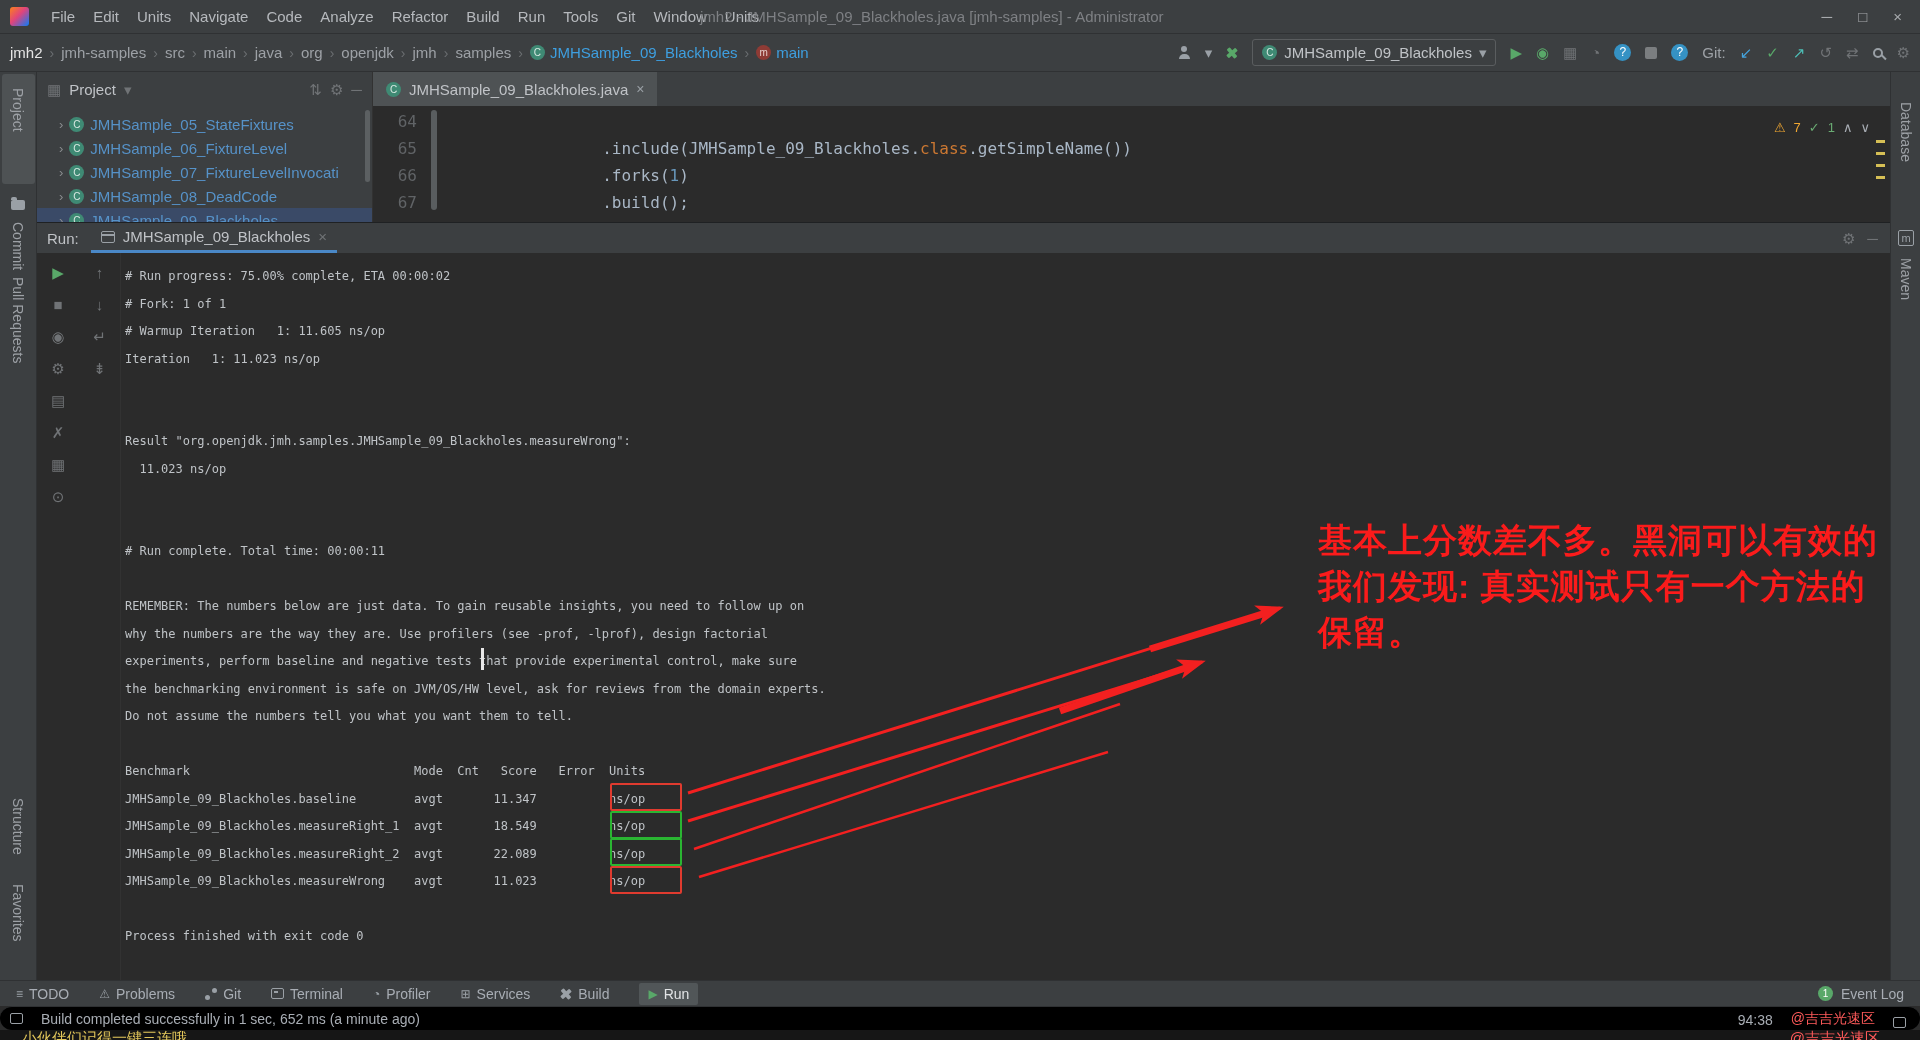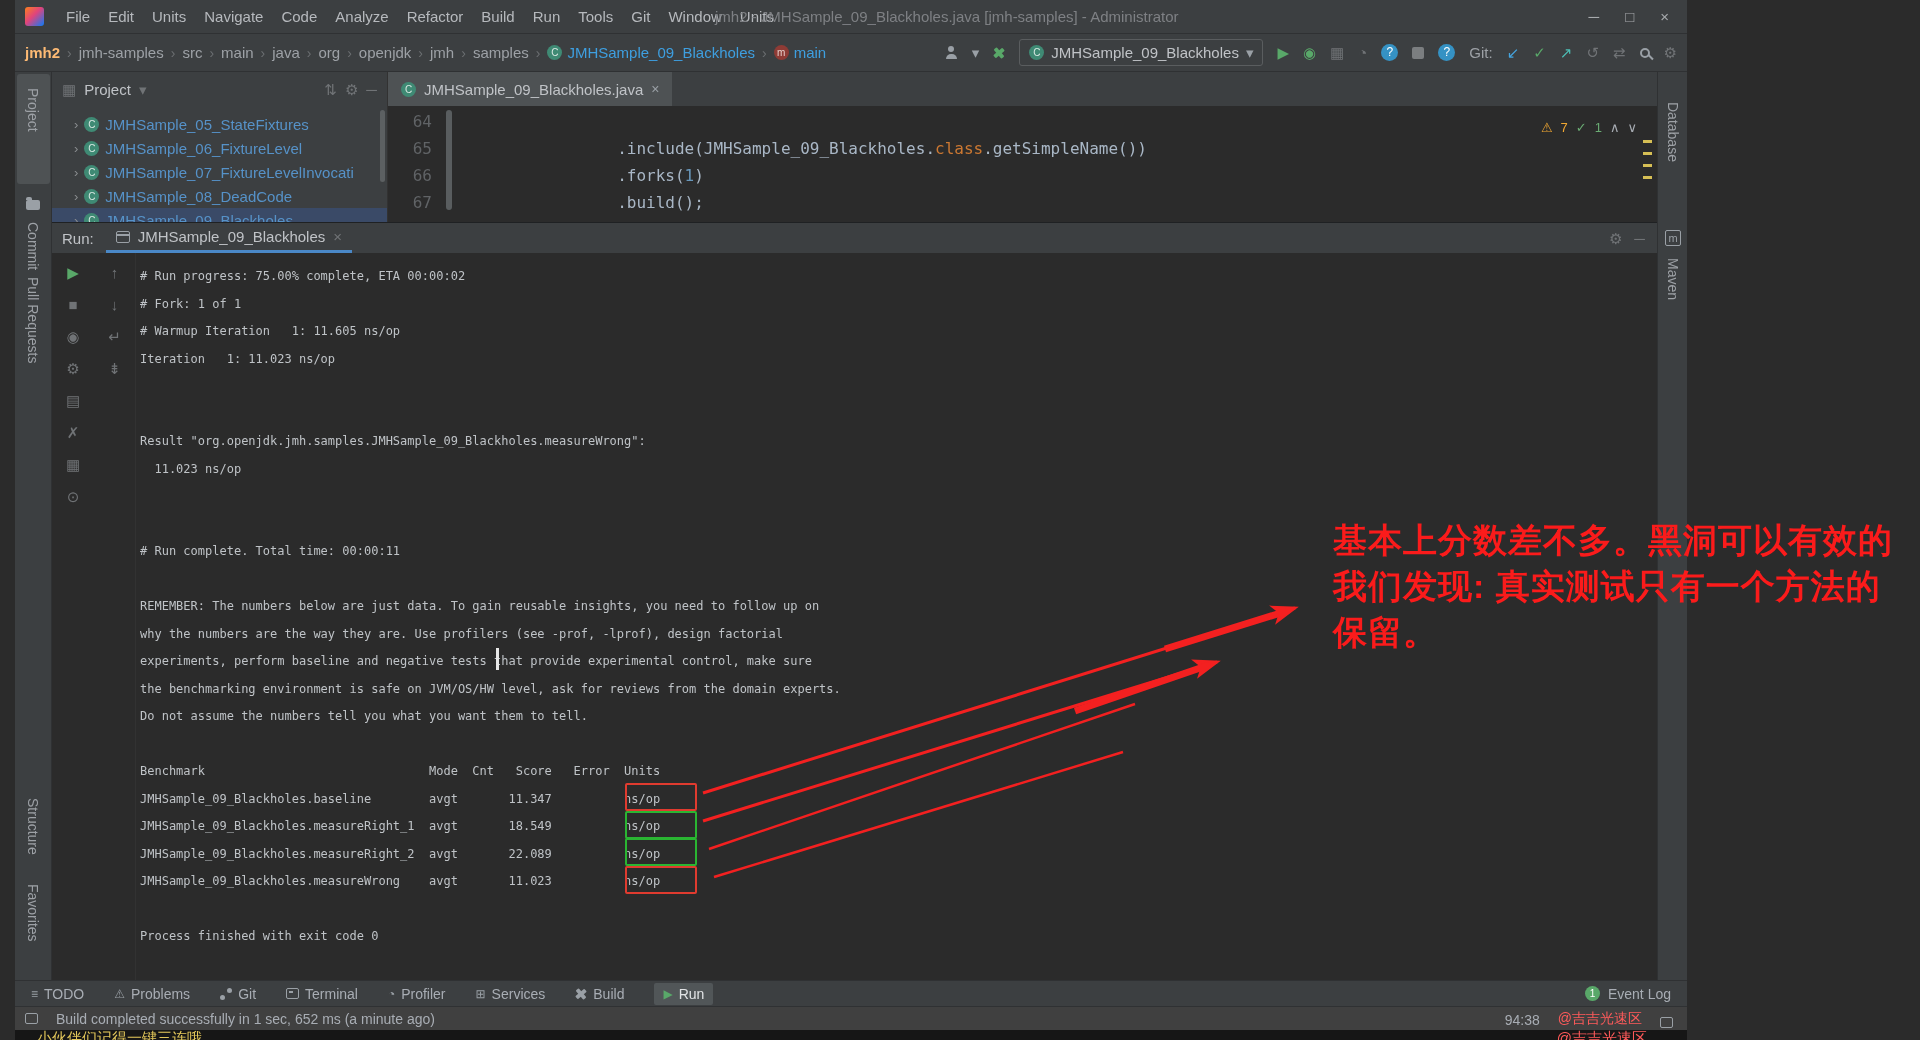--- a/index.html
+++ b/index.html
@@ -1,35 +1,35 @@
 <!DOCTYPE html>
 <html><head>
 <meta charset="utf-8">
 <style>
   * { box-sizing: border-box; }
   html,body { margin:0; padding:0; width:1920px; height:1040px; background:#2b2b2b;
     font-family:"Liberation Sans", sans-serif; overflow:hidden; }
-  .window { position:relative; width:1672px; height:1040px; background:#2b2b2b;margin-left:15px; }
+  .window { position:relative; width:1920px; height:1040px; background:#2b2b2b; }
 
   
   .titlebar { height:34px; background:#3c3f41; border-bottom:1px solid #2f3133;
     display:flex; align-items:center; gap:8px; padding:0 10px; color:#b6b9bd; font-size:15px; position:relative; }
   .logo { width:19px; height:19px; border-radius:3px;
     background:linear-gradient(135deg,#fc801d 0%,#e0447c 45%,#087cfa 100%); margin-right:6px; }
   .menu { display:flex; gap:2px; }
   .menu span { padding:3px 8px; cursor:default; }
   .tb-title { position:absolute; left:700px; color:#7e8084; }
   .win-btns { margin-left:auto; display:flex; gap:26px; color:#a7aaad; font-size:15px; padding-right:8px; }
 
   
   .navbar { height:38px; background:#3c3f41; border-bottom:1px solid #2f3133;
     display:flex; align-items:center; padding:0 10px; font-size:15px; color:#9da1a6; }
   .crumbs { display:flex; align-items:center; gap:7px; white-space:nowrap; }
   .crumbs .sep { color:#6b6e71; font-size:14px; }
-  .crumb-strong { color:#fdba74; font-weight:bold; }
+  .crumb-strong { color:#e5e5e5; font-weight:normal; }
   .crumb-file { color:#3e9fe0; display:flex; align-items:center; gap:5px; }
   .crumb-method { color:#3e9fe0; display:flex; align-items:center; gap:5px; }
   .cicon { width:15px; height:15px; border-radius:50%; background:#3f8a74; color:#d8e8e2;
     font-size:10px; line-height:15px; text-align:center; display:inline-block; }
   .micon { width:15px; height:15px; border-radius:50%; background:#8e3b35; color:#e8d0cc;
     font-size:10px; line-height:15px; text-align:center; display:inline-block; }
   .nav-right { margin-left:auto; display:flex; align-items:center; gap:14px; }
   .person { width:13px; height:13px; position:relative; display:inline-block; }
   .person::before { content:""; position:absolute; top:0; left:3.5px; width:6px; height:6px; border-radius:50%; background:#9aa0a6; }
   .person::after { content:""; position:absolute; bottom:0; left:1px; width:11px; height:5px; border-radius:6px 6px 0 0; background:#9aa0a6; }
@@ -129,22 +129,22 @@
   .term-glyph::before { content:""; position:absolute; left:2px; top:2px; width:4px; height:2px; background:#9aa0a6; }
   .hammer.gray, .hammer.gray::after { background:#9aa0a6; }
   .git-glyph { width:12px; height:12px; position:relative; display:inline-block; }
   .git-glyph::before { content:""; position:absolute; left:0; bottom:0; width:5px; height:5px; border-radius:50%; background:#9aa0a6; }
   .git-glyph::after { content:""; position:absolute; right:0; top:0; width:5px; height:5px; border-radius:50%; background:#9aa0a6; }
   .bb-right { margin-left:auto; display:flex; align-items:center; gap:8px; }
   .evt-dot { width:15px; height:15px; border-radius:50%; background:#59a869; color:#fff; font-size:10px;
     text-align:center; line-height:15px; }
 
   
-  .statusbar { height:24px; background:#404040; border-top:1px solid #2f3133; display:flex; align-items:center;
-    gap:18px; padding:0 14px 0 10px; font-size:14px; color:#a8adb4; }
+  .statusbar { height:24px; background:#000000; border-top:1px solid #2f3133; display:flex; align-items:center;
+    gap:18px; padding:0 14px 0 10px; font-size:14px; color:#a8adb4;border-radius:12px; }
   .sb-box { width:13px; height:11px; border:1px solid #9aa0a6; border-radius:2px; display:inline-block; }
   .sb-right { margin-left:auto; display:flex; align-items:flex-end; gap:18px; }
   .wm-status { color:#ff5a5a; }
 
   
   .caption { height:10px; background:#161616; position:relative; overflow:hidden; font-size:15px; line-height:16px; }
   .caption .cap-l { position:absolute; left:22px; top:0; color:#e3c75a; }
   .caption .cap-r { position:absolute; right:40px; top:0; color:#ff5a5a; }
 </style>
 </head>

